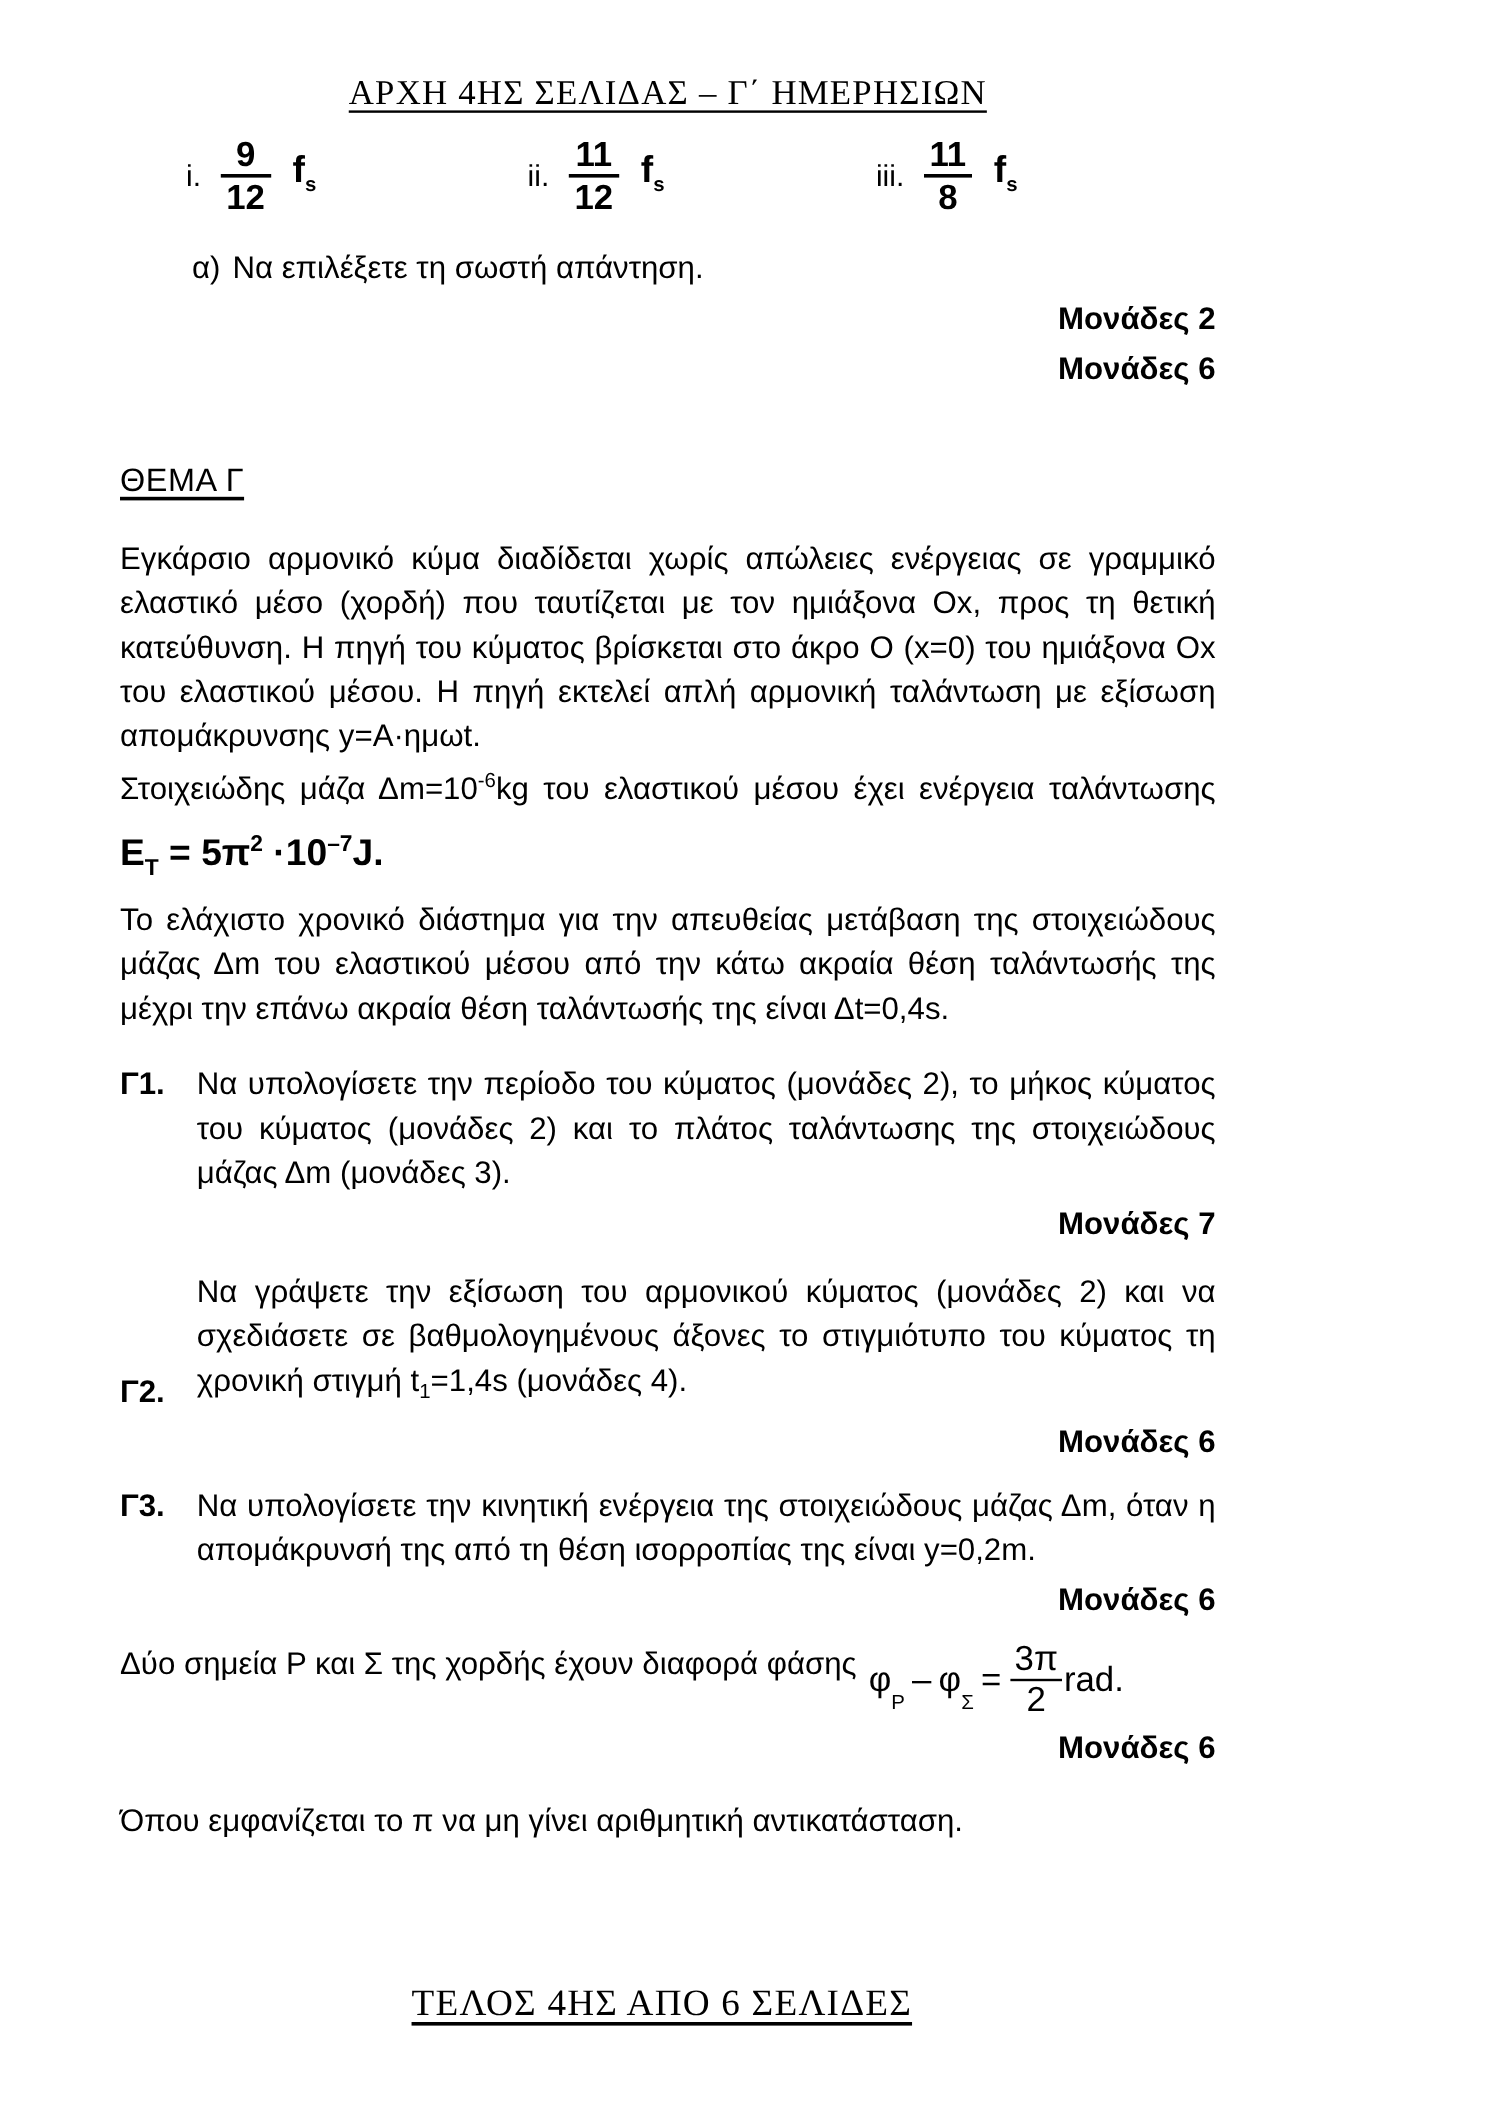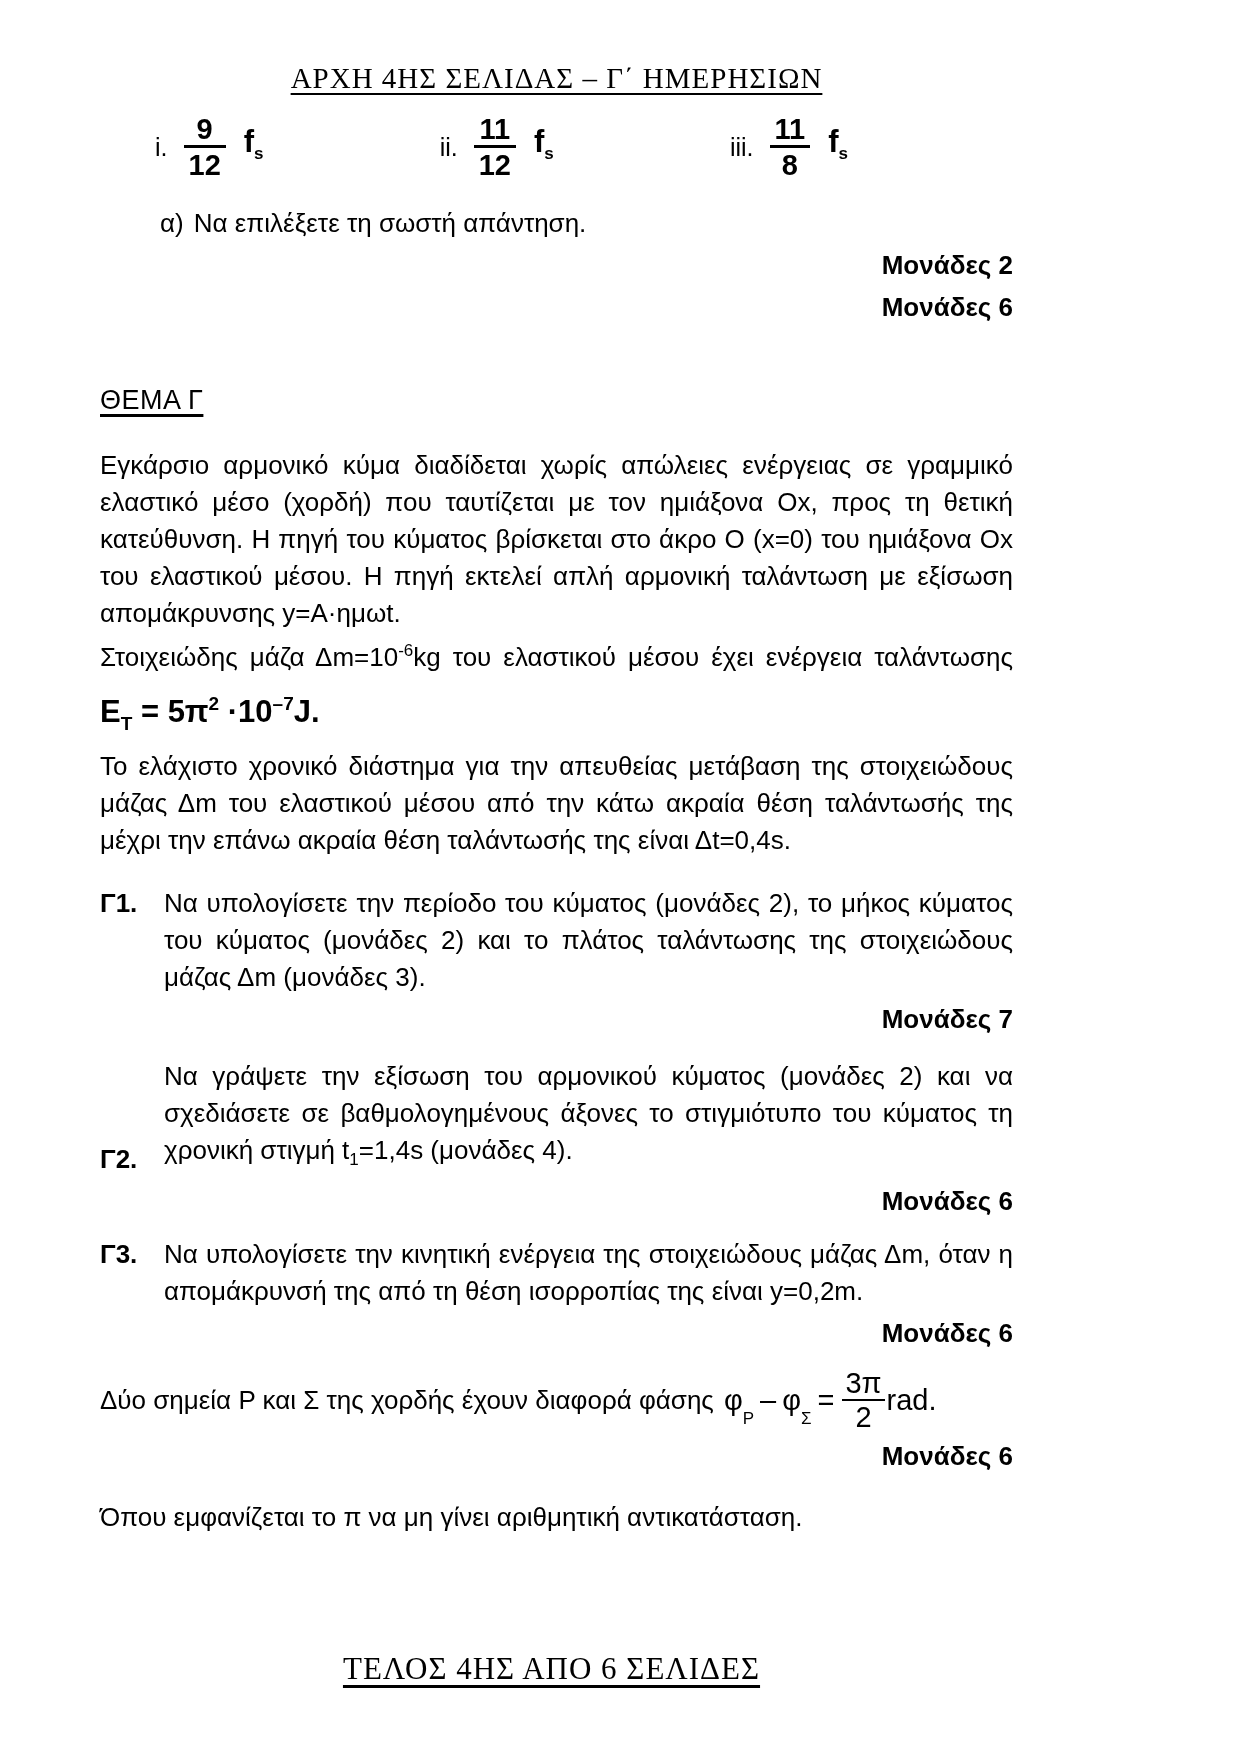--- a/index.html
+++ b/index.html
@@ -37,21 +37,21 @@
   .mt { margin-top:28px; }
   .force-just { text-align:justify; text-align-last:justify; }
   .sup { font-size:17px; vertical-align:10px; }
   .sub { font-size:17px; vertical-align:-6px; }
   .equation { font-size:31px; margin:9px 0 6px;font-weight:bold; }
   .equation .eq-sub { font-size:19px; vertical-align:-8px; }
   .equation .eq-sup { font-size:19px; vertical-align:12px; }
   .qitem { display:flex; margin-top:26px; }
   .qlabel { font-weight:bold; width:64px; flex:none; }
   .qtext { flex:1; text-align:justify; }
-  .phase-line { margin-top:16px; display:flex; align-items:center; }
+  .phase-line { margin-top:16px; display:flex; }
   .formula { display:inline-flex; align-items:center; margin-left:10px; font-size:29px; }
   .formula .f-sub { font-size:17px; align-self:flex-end; margin-bottom:-4px; }
   .formula .op { margin:0 6px; }
   .frac2 { display:inline-block; text-align:center; font-size:29px; line-height:31px; margin:0 2px; }
   .frac2 .num { display:block; padding:0 3px; }
   .frac2 .den { display:block; border-top:2.5px solid #000; padding:1px 3px 0; }
   .note { margin-top:24px; }
   .page-footer {
     position:absolute; left:0; right:0; top:1650px; text-align:center;
     font-size:31px; letter-spacing:1px;

